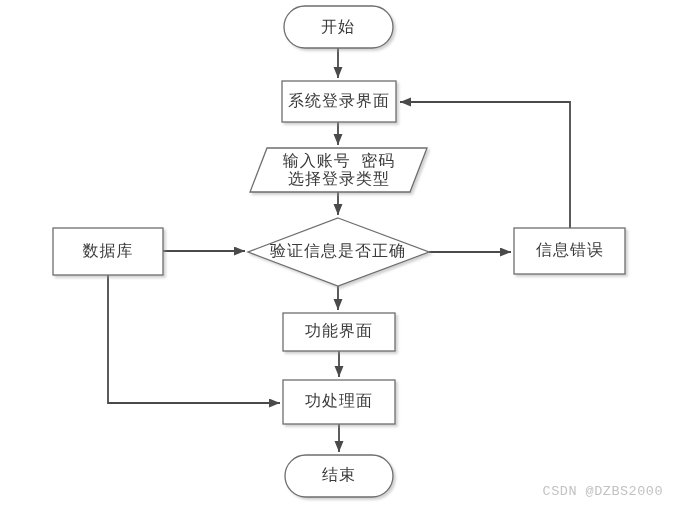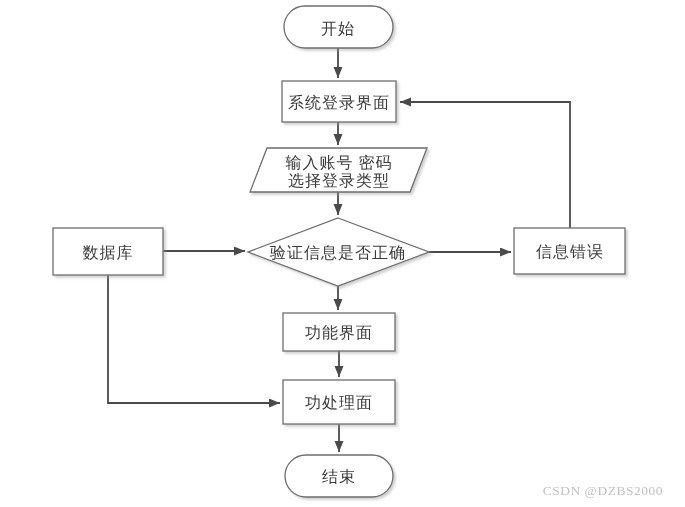--- a/index.html
+++ b/index.html
@@ -8,21 +8,21 @@
     --fill:#ffffff;
     --text:#3a3a3a;
     --watermark:#c2c2c2;
     --bg:#ffffff;
   }
   html,body{margin:0;padding:0;background:var(--bg);}
   .canvas{
     position:relative;
     width:685px;height:507px;
     background:var(--bg);
-    font-family:Liberation Serif, serif;
+    font-family:Liberation Mono, monospace;
     overflow:hidden;
   }
   svg{display:block;}
   .edge{
     stroke:var(--line);
     stroke-width:1.8;
     fill:none;
     marker-end:url(#arrowhead);
   }
   .arrowhead-shape{fill:var(--line);}

